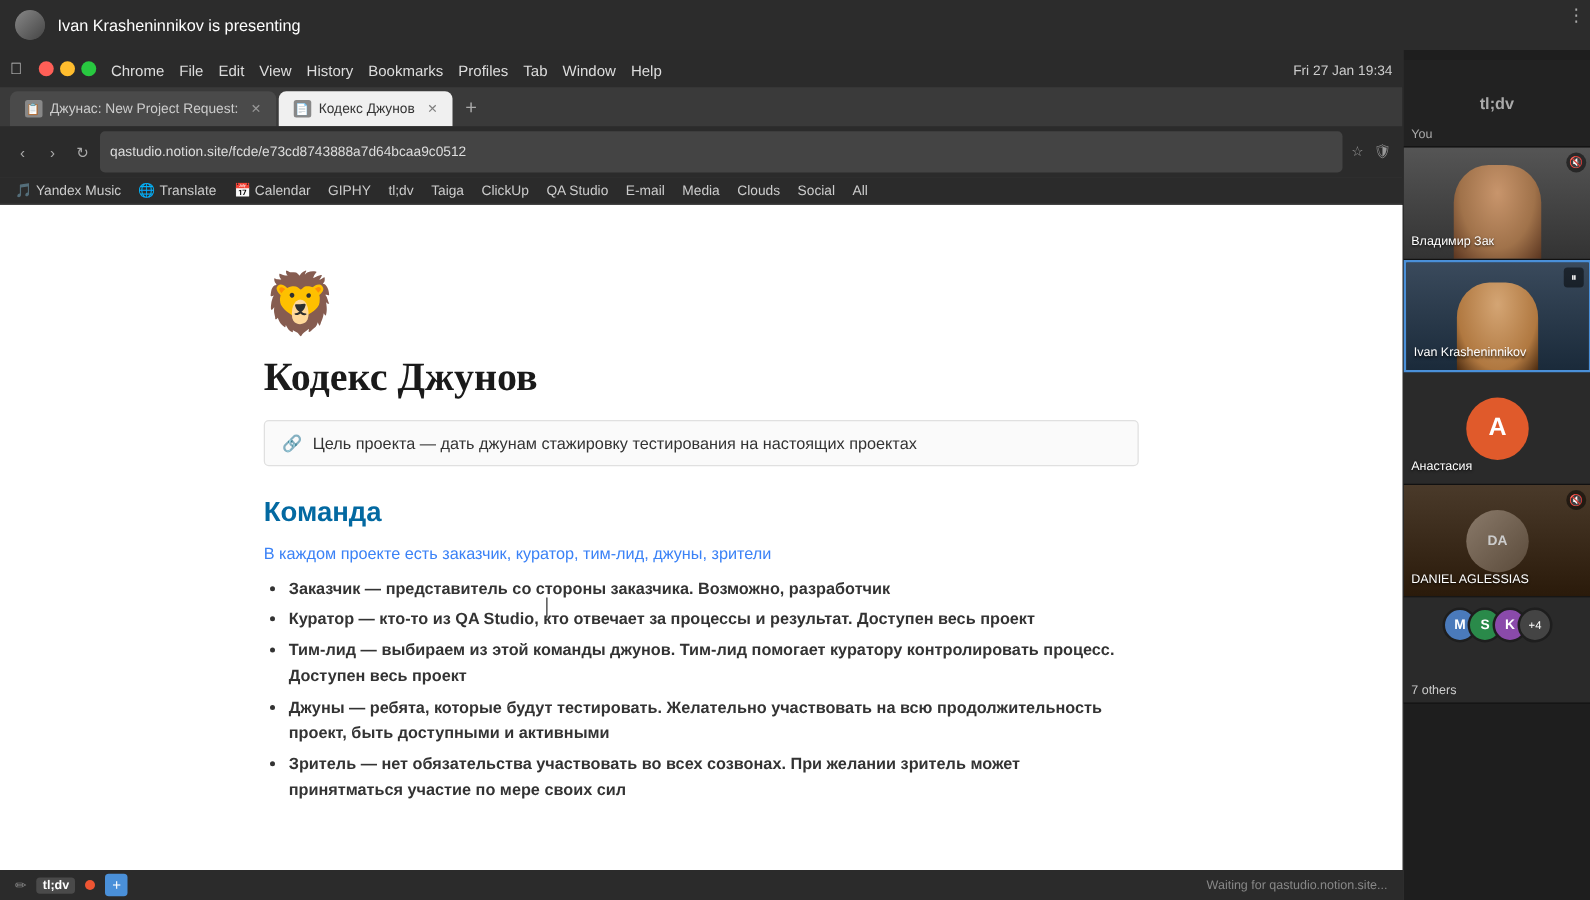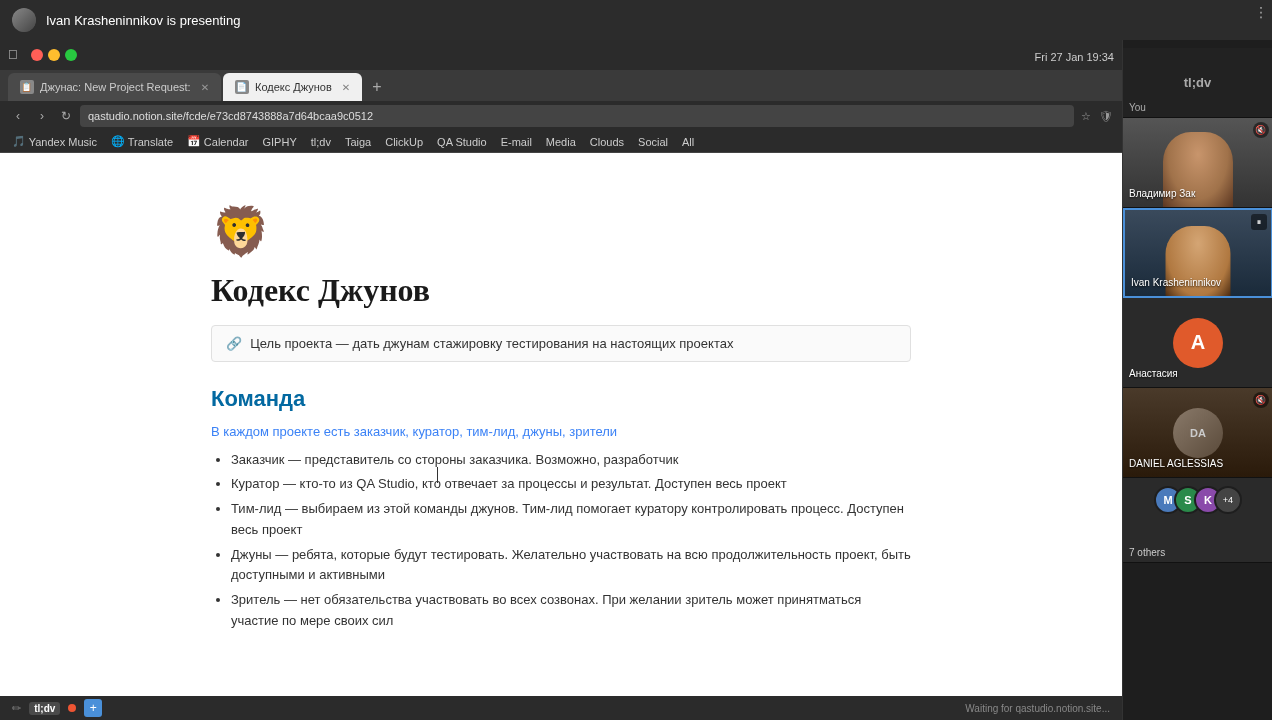--- a/index.html
+++ b/index.html
@@ -99,21 +99,21 @@
       padding: 4px 8px;
       background: #2b2b2b;
     }
     .nav-btn {
       width: 20px; height: 20px;
       display: flex; align-items: center; justify-content: center;
       color: #aaa; font-size: 12px; cursor: pointer;
     }
     .address-input {
       flex: 1;
-      height: 22px;
+      height: 33px;
       background: #444;
       border: none;
       border-radius: 4px;
       color: #ddd;
       font-size: 11px;
       padding: 0 8px;
       outline: none;
     }
     .address-icons { display: flex; gap: 4px; align-items: center; }
     .addr-icon { width: 16px; height: 16px; color: #999; font-size: 11px; display: flex; align-items: center; justify-content: center; cursor: pointer; }
@@ -177,21 +177,21 @@
       font-weight: 700;
       color: #0369a1;
       margin-bottom: 10px;
     }
     .section-desc {
       font-size: 13px;
       color: #3b82f6;
       margin-bottom: 8px;
       line-height: 1.5;
     }
-    .bullet-list { margin-left: 20px; margin-bottom: 16px; }
+    .bullet-list { margin-left: 20px; margin-bottom: 16px; font-weight: bold; }
     .bullet-item {
       font-size: 13px;
       color: #333;
       line-height: 1.6;
       margin-bottom: 4px;
     }
     .bullet-item::marker { color: #333; }
     .section-heading2 {
       font-size: 20px;
       font-weight: 700;
@@ -398,20 +398,32 @@
   <div class="browser-area">
 
     <div class="browser-chrome">
       <div class="system-bar">
         <div class="system-left">
           <div class="browser-traffic-lights">
             <span class="apple-logo"></span>
             <div class="traffic-light tl-red"></div>
             <div class="traffic-light tl-yellow"></div>
             <div class="traffic-light tl-green"></div>
+          </div>
+          <div class="menu-items">
+            <span class="menu-item">Chrome</span>
+            <span class="menu-item">File</span>
+            <span class="menu-item">Edit</span>
+            <span class="menu-item">View</span>
+            <span class="menu-item">History</span>
+            <span class="menu-item">Bookmarks</span>
+            <span class="menu-item">Profiles</span>
+            <span class="menu-item">Tab</span>
+            <span class="menu-item">Window</span>
+            <span class="menu-item">Help</span>
           </div>
         </div>
         <div class="system-right">
           <span>Fri 27 Jan  19:34</span>
         </div>
       </div>
     </div>
 
     <div class="tabs-bar">
       <div class="tab">

